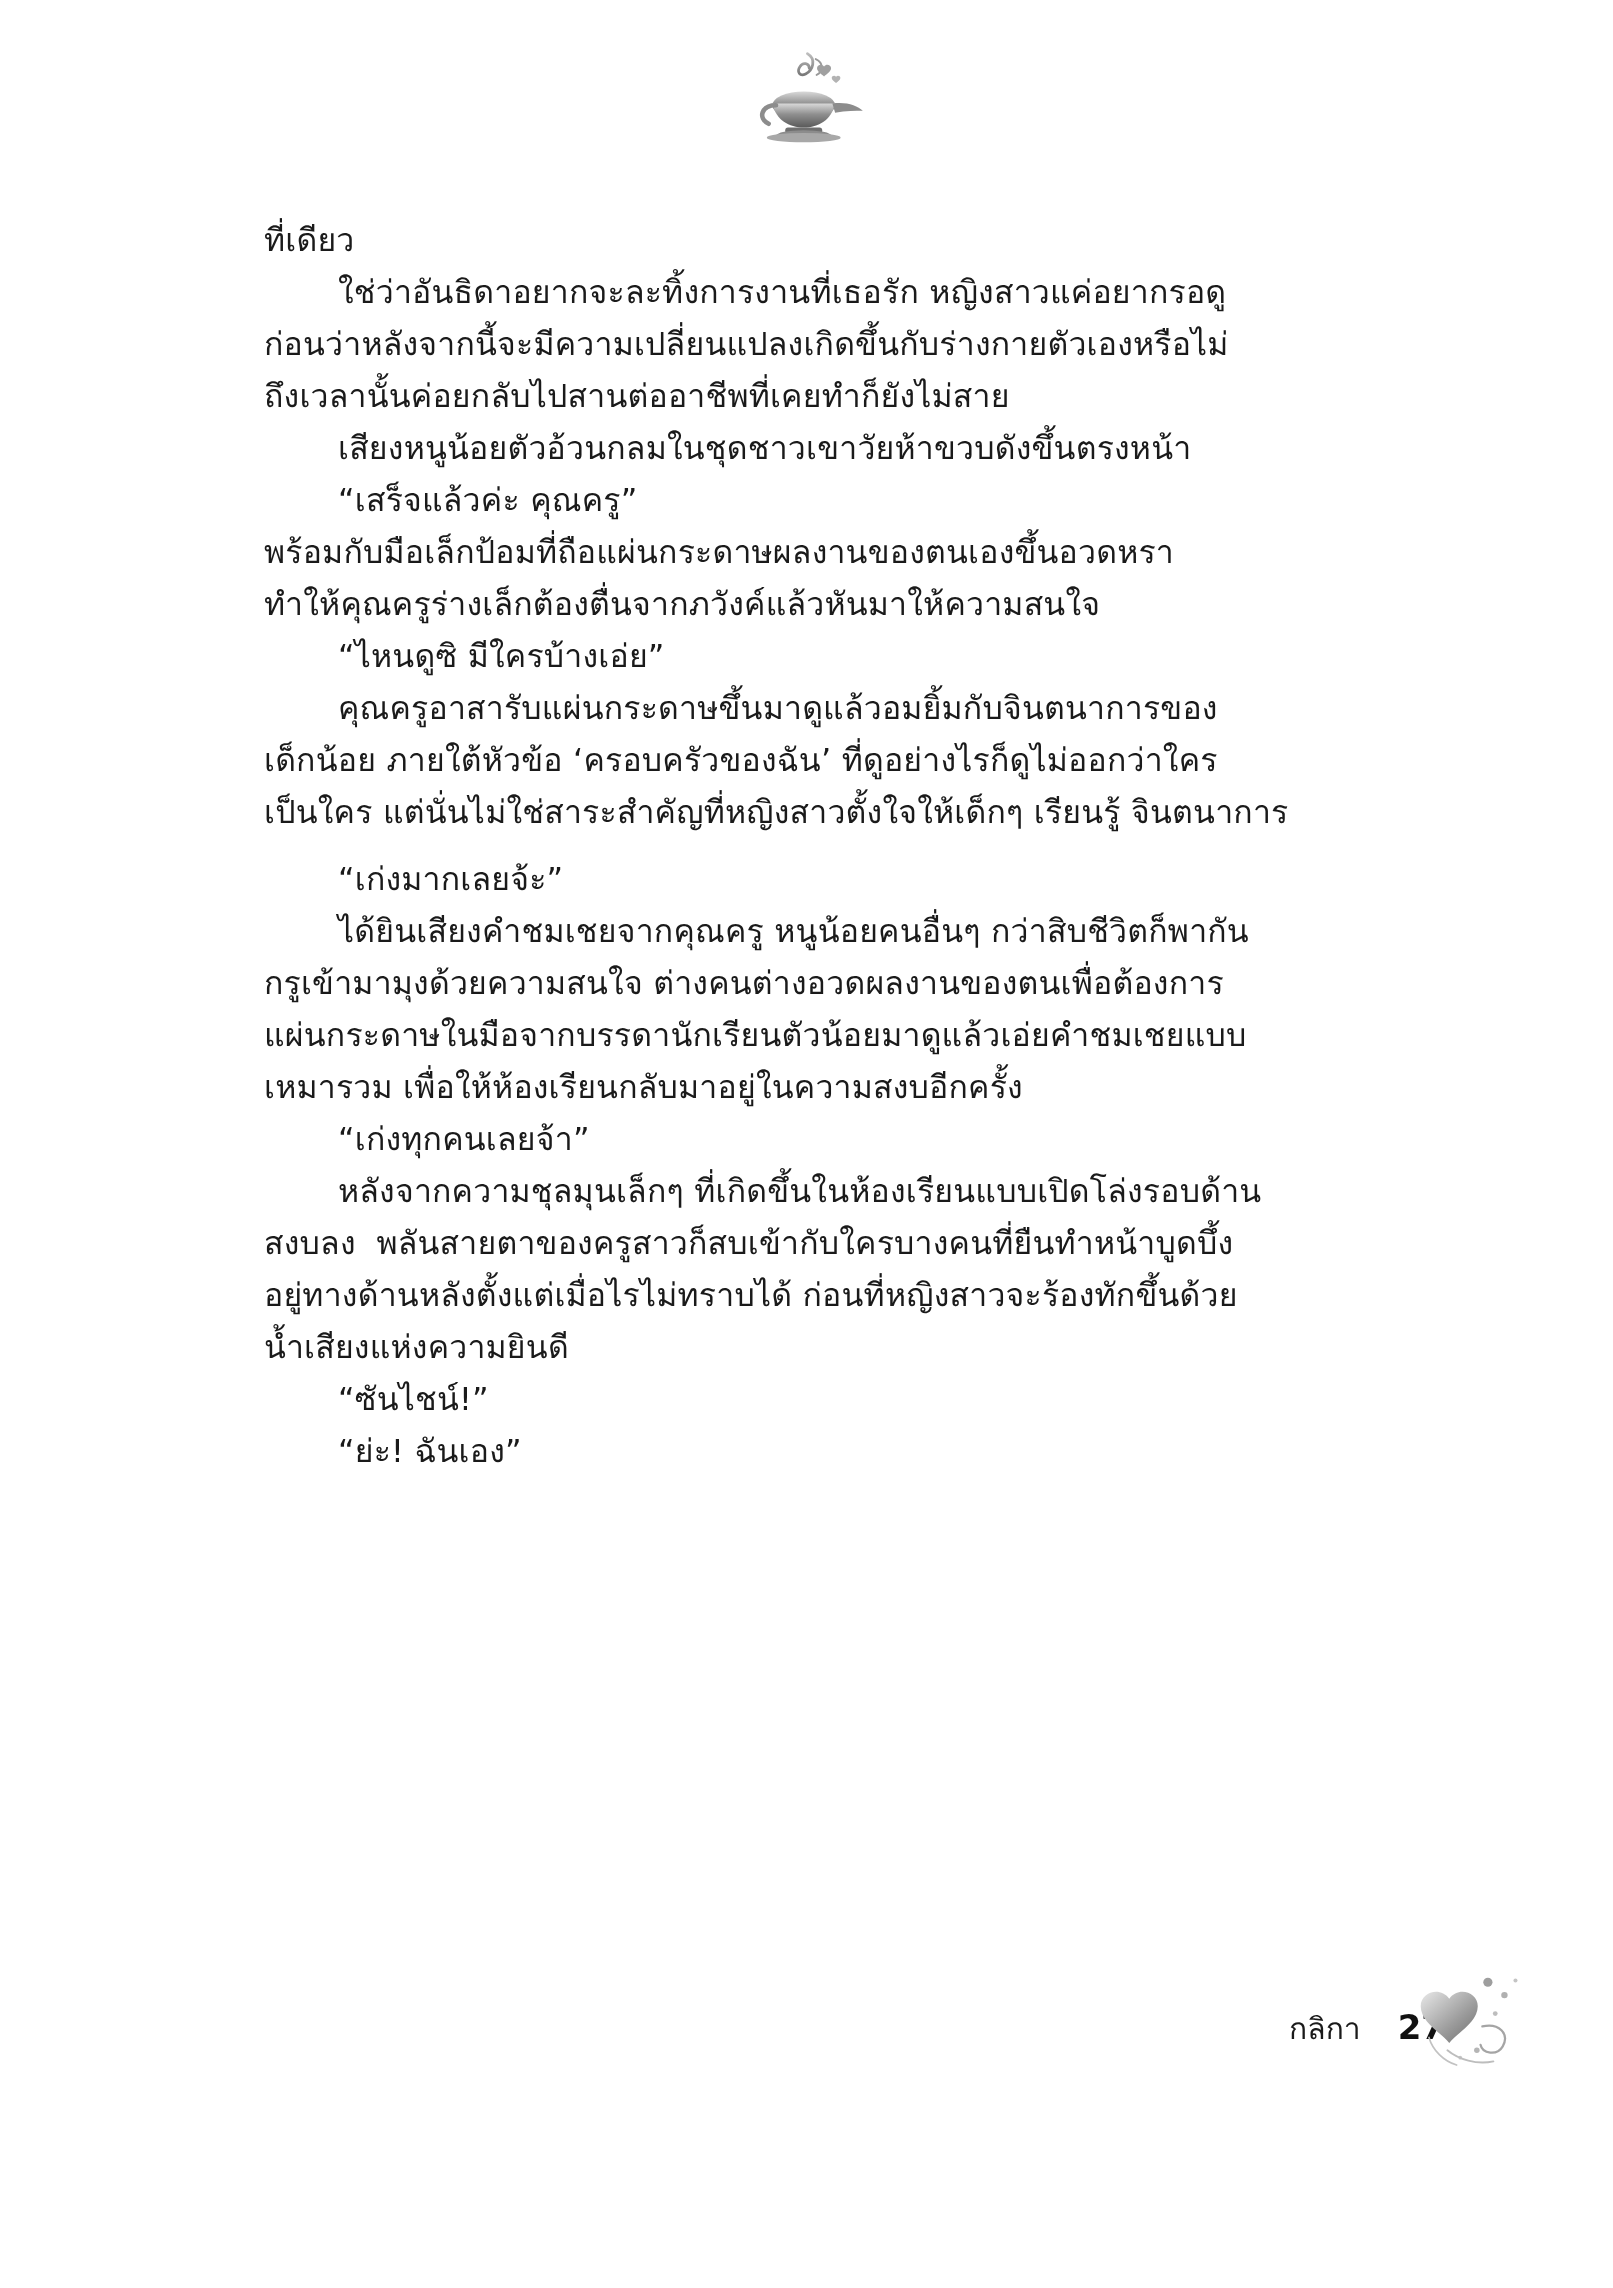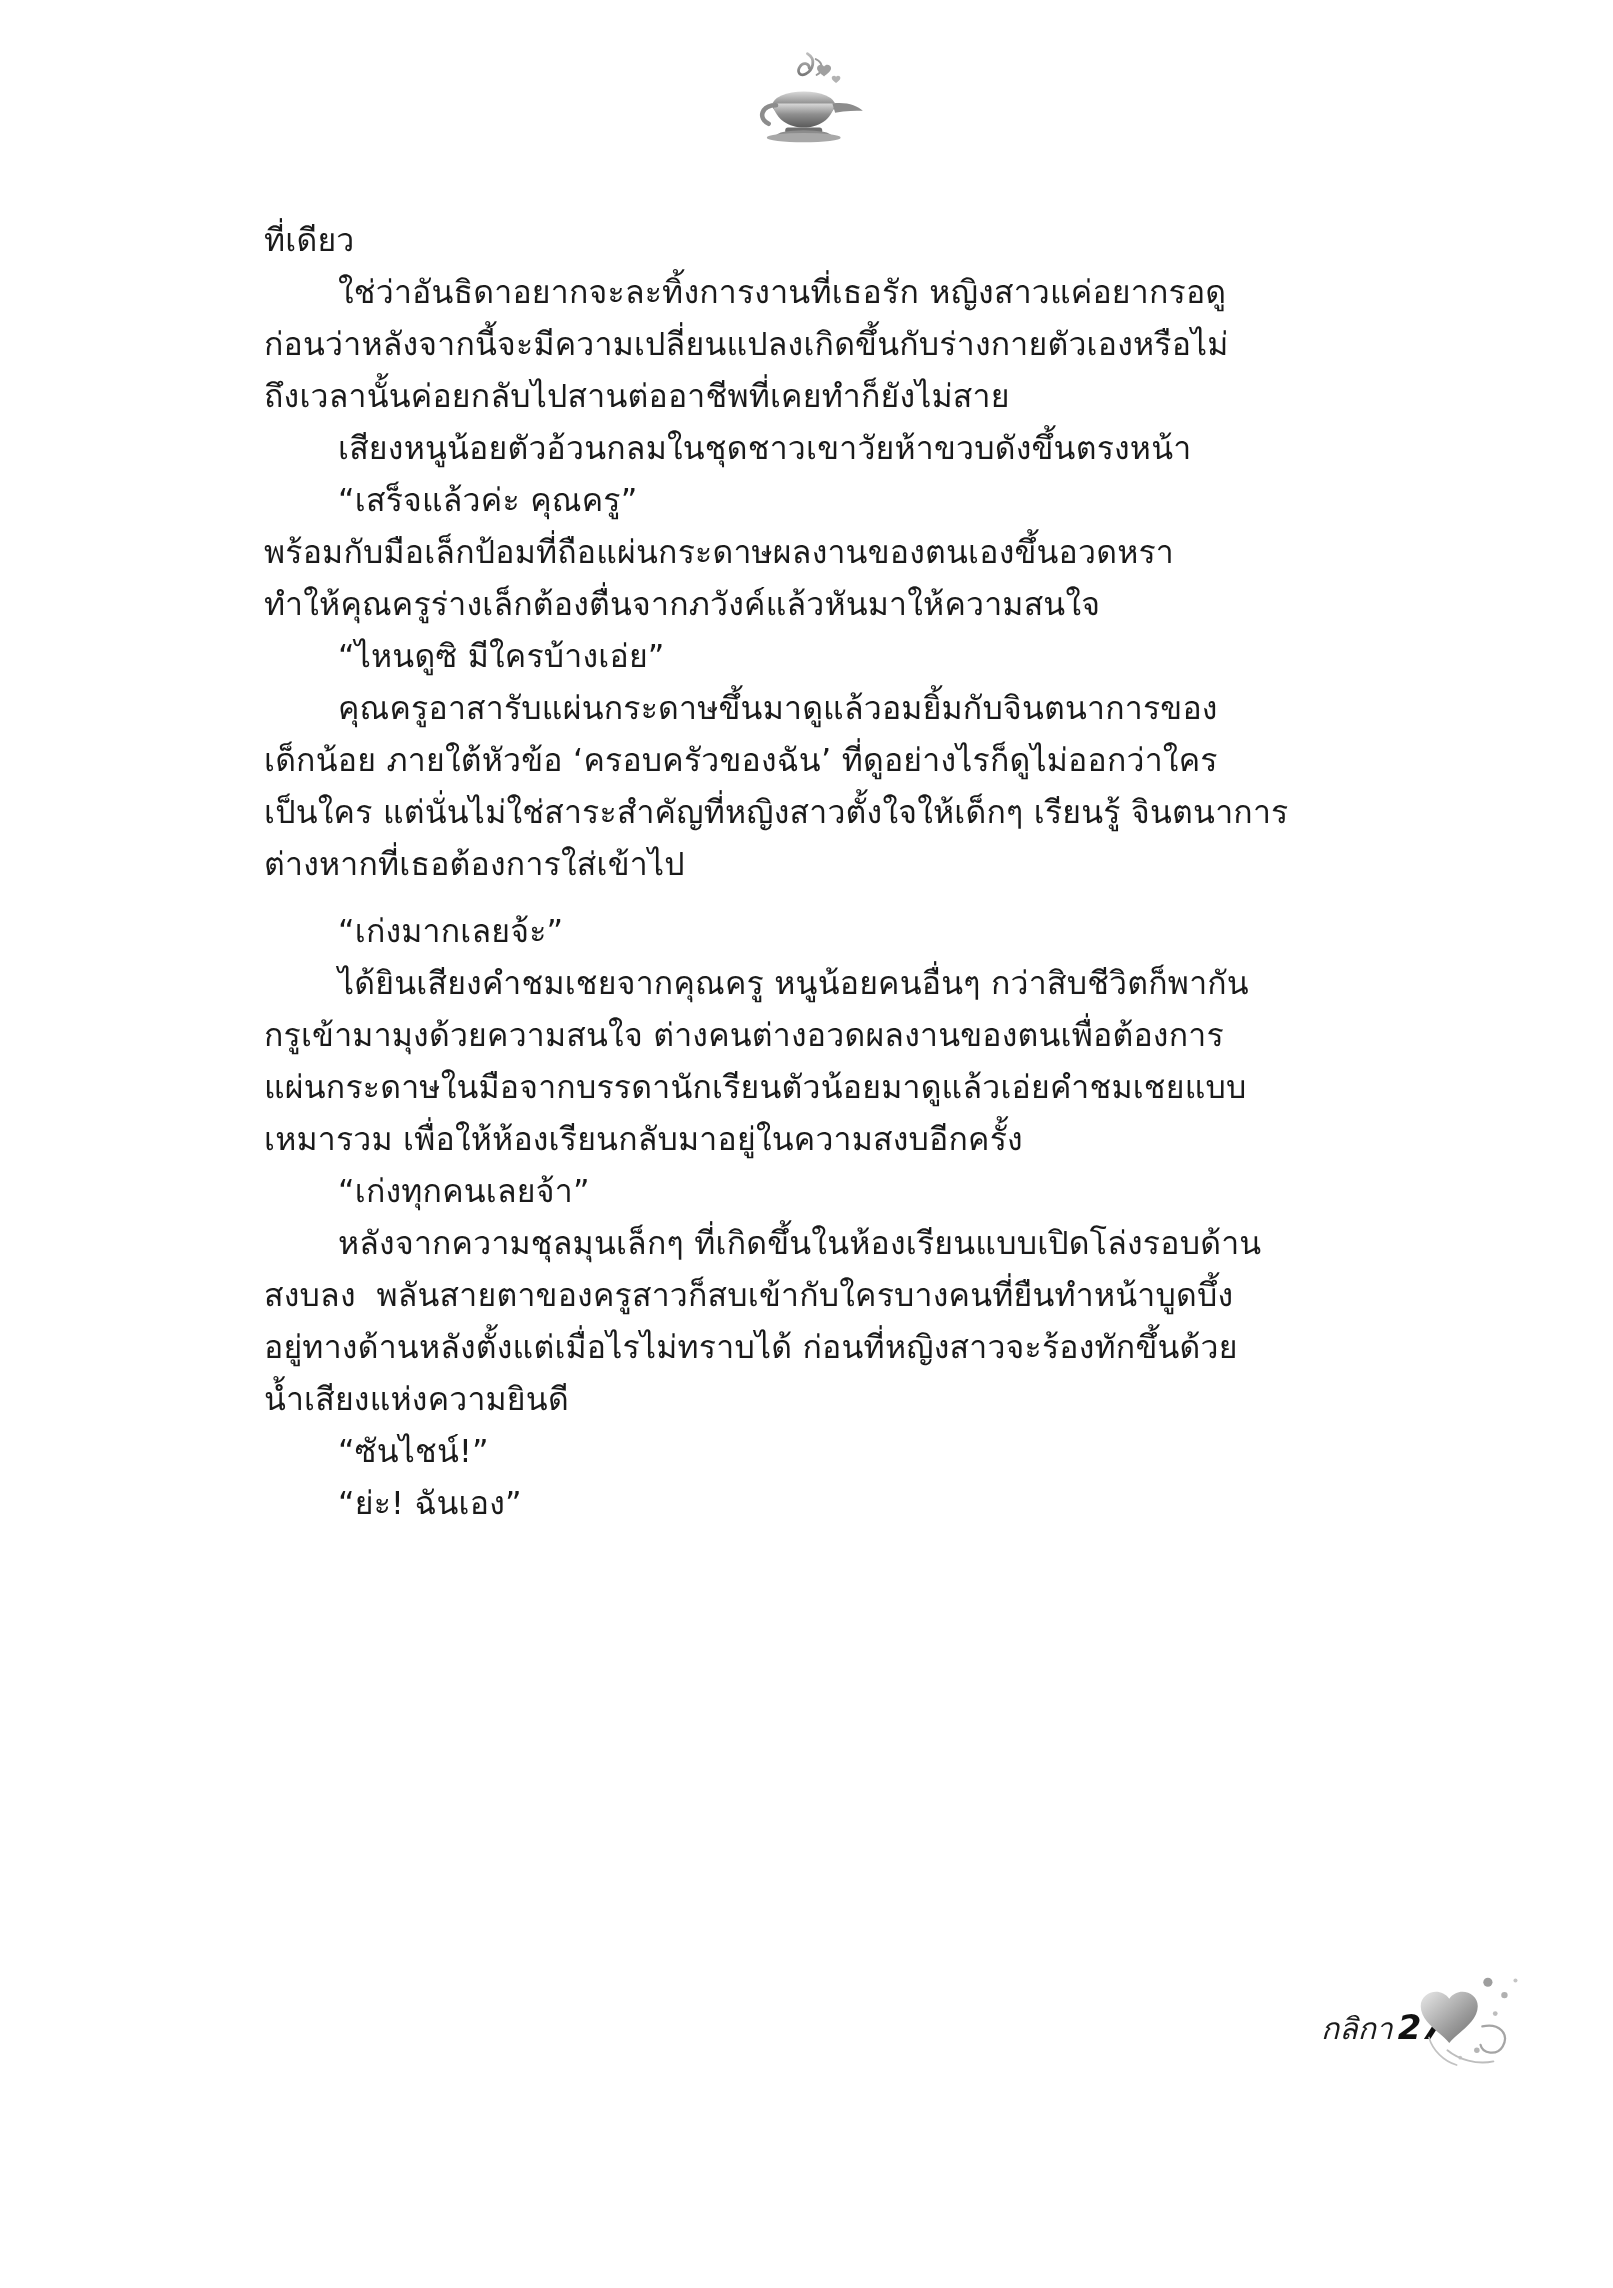--- a/index.html
+++ b/index.html
@@ -56,22 +56,21 @@
     height: 14.8px;
   }
 
   
   .footer {
     position: absolute;
     right: 168px;
     bottom: 148px;
     display: flex;
     align-items: baseline;
-    gap: 5px;
-    font-style: italic;
+    gap: 37px;
   }
   .footer-label {
     font-size: 30px;
     color: #1a1a1a;
   }
   .footer-page {
     font-size: 34px;
     font-weight: bold;
     color: #111111;
   }
@@ -128,21 +127,20 @@
       <div class="line">ก่อนว่าหลังจากนี้จะมีความเปลี่ยนแปลงเกิดขึ้นกับร่างกายตัวเองหรือไม่</div>
       <div class="line">ถึงเวลานั้นค่อยกลับไปสานต่ออาชีพที่เคยทำก็ยังไม่สาย</div>
       <div class="line indent">เสียงหนูน้อยตัวอ้วนกลมในชุดชาวเขาวัยห้าขวบดังขึ้นตรงหน้า</div>
       <div class="line indent">“เสร็จแล้วค่ะ คุณครู”</div>
       <div class="line">พร้อมกับมือเล็กป้อมที่ถือแผ่นกระดาษผลงานของตนเองขึ้นอวดหรา</div>
       <div class="line">ทำให้คุณครูร่างเล็กต้องตื่นจากภวังค์แล้วหันมาให้ความสนใจ</div>
       <div class="line indent">“ไหนดูซิ มีใครบ้างเอ่ย”</div>
       <div class="line indent">คุณครูอาสารับแผ่นกระดาษขึ้นมาดูแล้วอมยิ้มกับจินตนาการของ</div>
       <div class="line">เด็กน้อย ภายใต้หัวข้อ ‘ครอบครัวของฉัน’ ที่ดูอย่างไรก็ดูไม่ออกว่าใคร</div>
       <div class="line">เป็นใคร แต่นั่นไม่ใช่สาระสำคัญที่หญิงสาวตั้งใจให้เด็กๆ เรียนรู้ จินตนาการ</div>
-      <div class="line">ต่างหากที่เธอต้องการใส่เข้าไป</div>
       <div class="para-gap"></div>
       <div class="line indent">“เก่งมากเลยจ้ะ”</div>
       <div class="line indent">ได้ยินเสียงคำชมเชยจากคุณครู หนูน้อยคนอื่นๆ กว่าสิบชีวิตก็พากัน</div>
       <div class="line">กรูเข้ามามุงด้วยความสนใจ ต่างคนต่างอวดผลงานของตนเพื่อต้องการ</div>
       <div class="line">แผ่นกระดาษในมือจากบรรดานักเรียนตัวน้อยมาดูแล้วเอ่ยคำชมเชยแบบ</div>
       <div class="line">เหมารวม เพื่อให้ห้องเรียนกลับมาอยู่ในความสงบอีกครั้ง</div>
       <div class="line indent">“เก่งทุกคนเลยจ้า”</div>
       <div class="line indent">หลังจากความชุลมุนเล็กๆ ที่เกิดขึ้นในห้องเรียนแบบเปิดโล่งรอบด้าน</div>
       <div class="line">สงบลง  พลันสายตาของครูสาวก็สบเข้ากับใครบางคนที่ยืนทำหน้าบูดบึ้ง</div>
       <div class="line">อยู่ทางด้านหลังตั้งแต่เมื่อไรไม่ทราบได้ ก่อนที่หญิงสาวจะร้องทักขึ้นด้วย</div>

